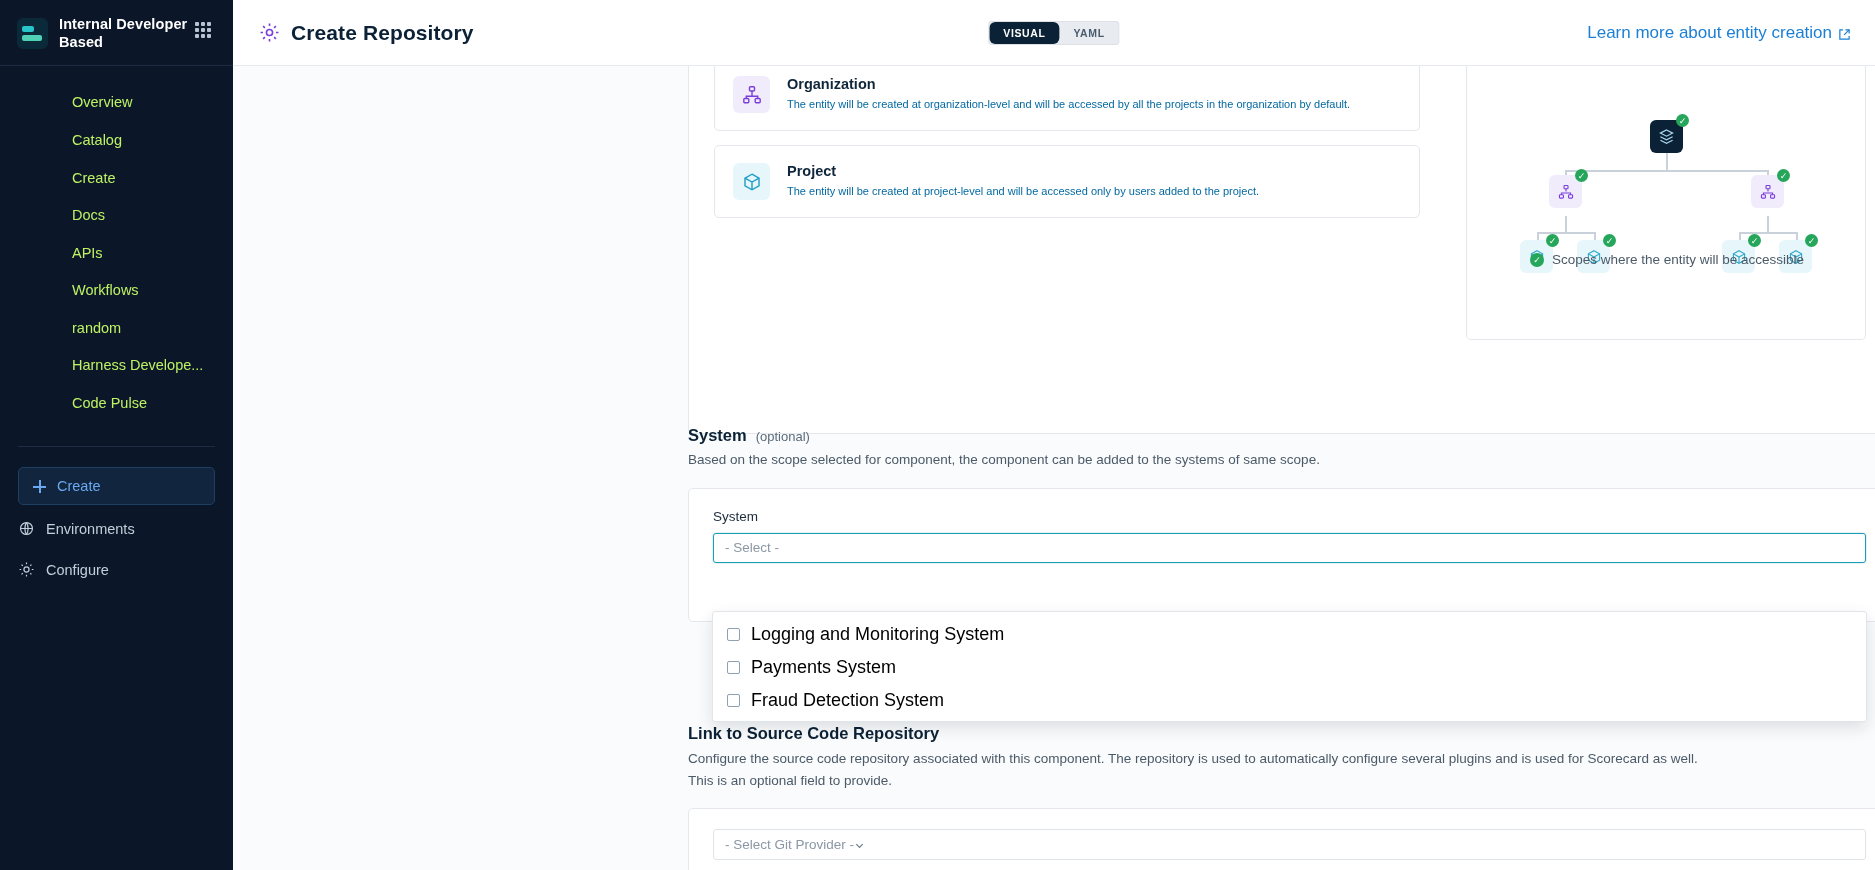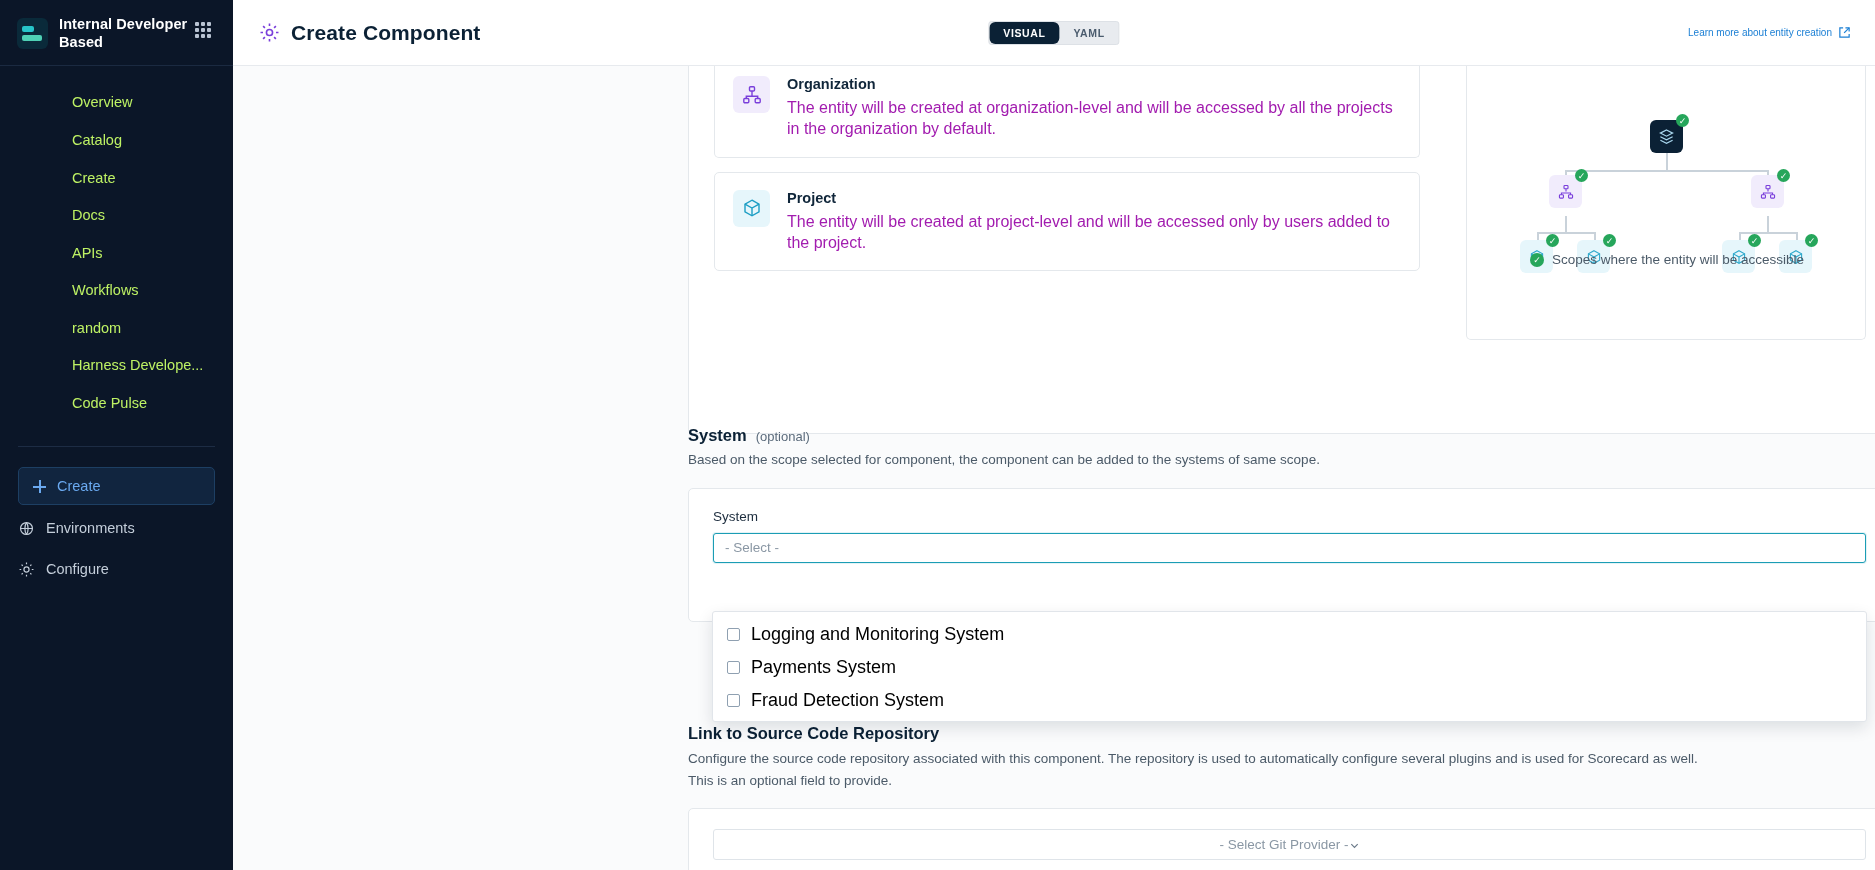--- a/index.html
+++ b/index.html
@@ -111,20 +111,21 @@
   }
   .plus-icon:before, .plus-icon:after {
     content: "";
     position: absolute;
     background: #6aa9f0;
   }
   .plus-icon:before { left: 0; top: 6px; width: 13px; height: 1.6px; }
   .plus-icon:after { top: 0; left: 6px; height: 13px; width: 1.6px; }
   .sb-bottom-item {
     display: flex;
+    align-items: center;
     gap: 11px;
     padding: 9px 18px;
     font-size: 14.5px;
     color: #c4ceda;
     cursor: pointer;
     margin-top: 6px;
   }
   .mini-icon { width: 17px; height: 17px; flex: 0 0 17px; color: #c4ceda; }
 
   
@@ -168,21 +169,21 @@
     letter-spacing: .6px;
     padding: 5px 14px;
     cursor: pointer;
     color: #4a5b6d;
     border-radius: 6px;
   }
   .toggle .on { background: #0b2135; color: #ffffff; }
   .learn-link {
     margin-left: auto;
     color: #1b7fd4;
-    font-size: 10px;
+    font-size: 17px;
     display: flex;
     align-items: center;
     gap: 6px;
     cursor: pointer;
   }
   .ext-icon { width: 13px; height: 13px; }
 
   
   .content {
     position: relative;
@@ -229,22 +230,22 @@
     color: #7a3fdb;
   }
   .opt-ico.blue { background: #e6f6fb; color: #1c9ec4; }
   .opt-title {
     font-size: 14.5px;
     font-weight: bold;
     color: #10263a;
     margin-bottom: 5px;
   }
   .opt-desc {
-    font-size: 16px;
-    color: #a21caf;
+    font-size: 11px;
+    color: #0369a1;
     line-height: 1.33;
   }
 
   .scope-right {
     position: absolute;
     right: 24px;
     top: -26px;
     width: 400px;
     height: 300px;
     background: #ffffff;
@@ -392,21 +393,21 @@
   .git-select {
     height: 31px;
     border: 1px solid #dfe4e9;
     border-radius: 3px;
     background: #fff;
     display: flex;
     align-items: center;
     padding: 0 11px;
     font-size: 13.5px;
     color: #8a97a4;
-    justify-content: center;
+    justify-content: flex-start;
     cursor: pointer;
   }
   .chev {
     width: 11px; height: 11px;
     color: #6b7a89;
   }
 </style>
 </head>
 <body>
 
@@ -471,21 +472,21 @@
   <div class="main">
 
     <div class="topbar">
       <div class="title-wrap">
         <span class="gear-icon">
           <svg viewBox="0 0 22 22" fill="none" stroke="currentColor" stroke-width="1.7">
             <circle cx="11" cy="11" r="3.2"></circle>
             <path d="M11 1.6v2.6M11 17.8v2.6M1.6 11h2.6M17.8 11h2.6M4.3 4.3l1.9 1.9M15.8 15.8l1.9 1.9M17.7 4.3l-1.9 1.9M6.2 15.8l-1.9 1.9"></path>
           </svg>
         </span>
-        <span class="page-title">Create Component</span>
+        <span class="page-title">Create Repository</span>
       </div>
 
       <div class="toggle">
         <div class="on">VISUAL</div>
         <div>YAML</div>
       </div>
 
       <div class="learn-link">
         <span>Learn more about entity creation</span>
         <span class="ext-icon">

